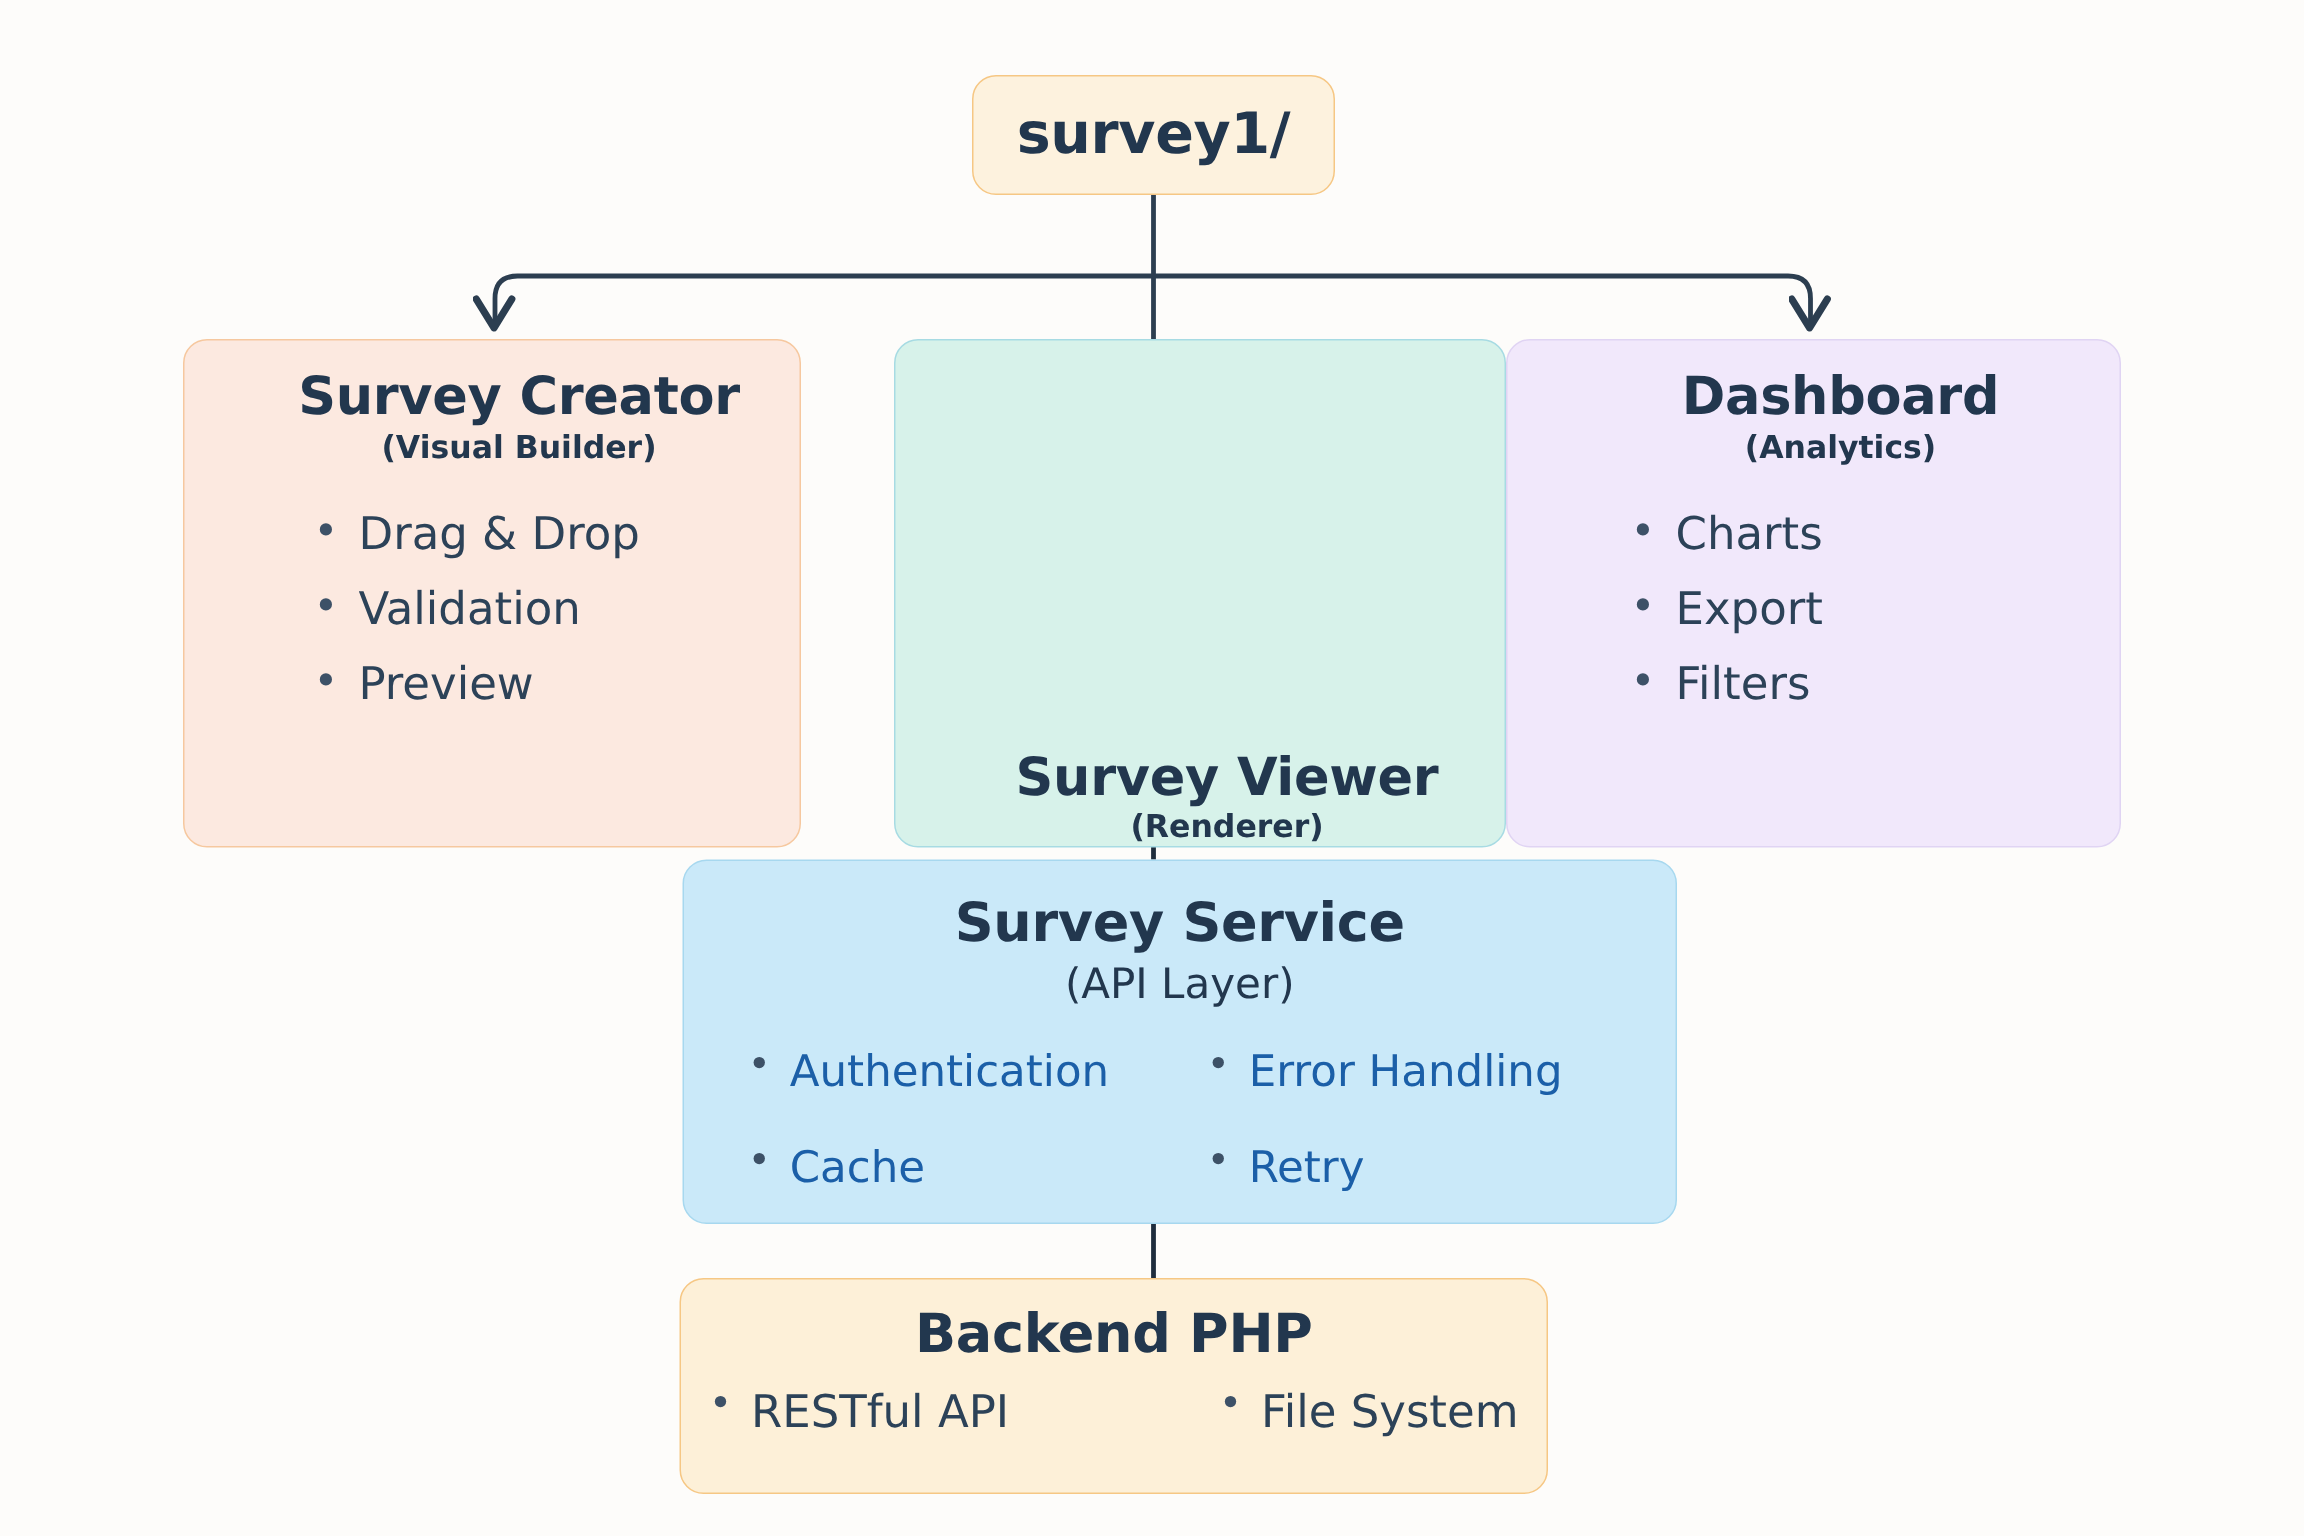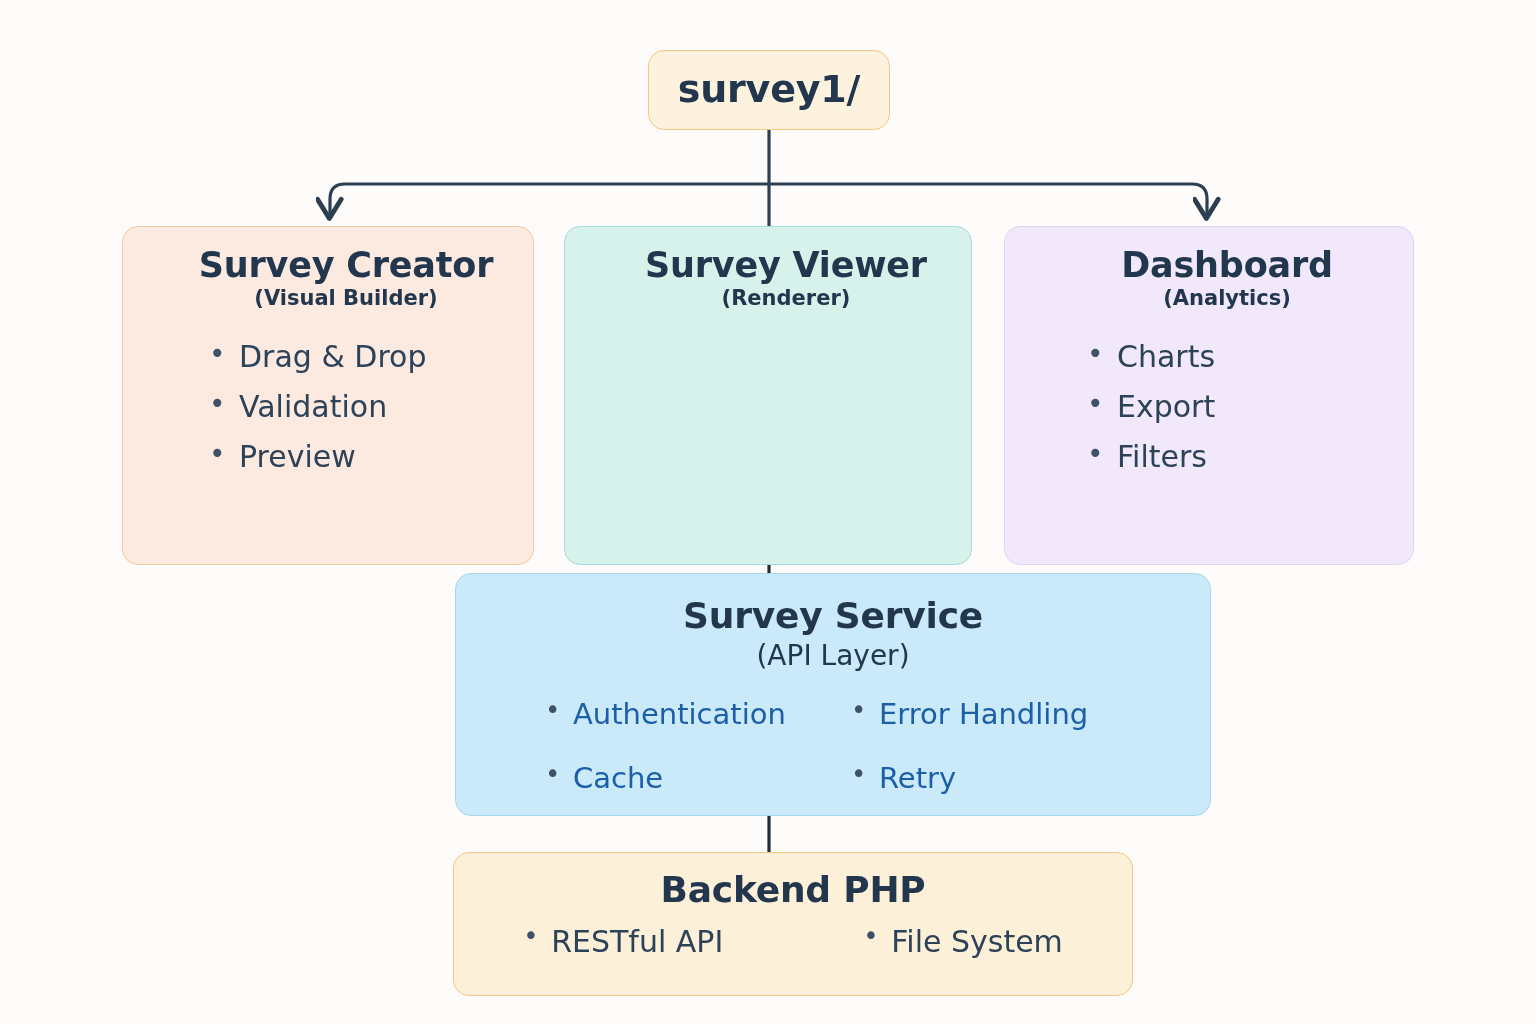--- a/index.html
+++ b/index.html
@@ -88,24 +88,25 @@
     font-size: 21px;
   }
 
   #node-creator {
     left: 122px;
     width: 412px;
     background: #fce9e0;
     border-color: #f6c89f;
   }
   #node-viewer {
-    left: 564px;
+    left: 596px;
     width: 408px;
     background: #d7f2ea;
     border-color: #a7dbe3;
+    justify-content: flex-end;
   }
   #node-dashboard {
     left: 1004px;
     width: 410px;
     background: #f1e8fb;
     border-color: #e0d4f3;
   }
 
   .feature-list {
     list-style: none;
@@ -133,21 +134,21 @@
     color: #3d5167;
   }
 
   #node-dashboard .feature-list { margin-left: 44px; }
   #node-viewer .feature-list { margin-left: 46px; }
 
   
   #node-service {
     left: 455px;
     top: 573px;
-    width: 756px;
+    width: 663px;
     height: 243px;
     background: #cae9f9;
     border-color: #a7d8ef;
     padding-top: 23px;
   }
   #node-service .node-title { font-size: 36px; margin-bottom: 4px; }
   #node-service .node-subtitle { font-size: 28px; font-weight: 400; }
 
   .grid-list {
     list-style: none;
@@ -176,21 +177,21 @@
     left: 0px;
     top: -2px;
     font-size: 26px;
     color: #3d5167;
   }
 
   
   #node-backend {
     left: 453px;
     top: 852px;
-    width: 680px;
+    width: 579px;
     height: 144px;
     background: #fdf0d8;
     border-color: #f6c784;
     padding-top: 18px;
   }
   #node-backend .node-title { font-size: 36px; }
 
   .row-list {
     list-style: none;
     margin: 0;

